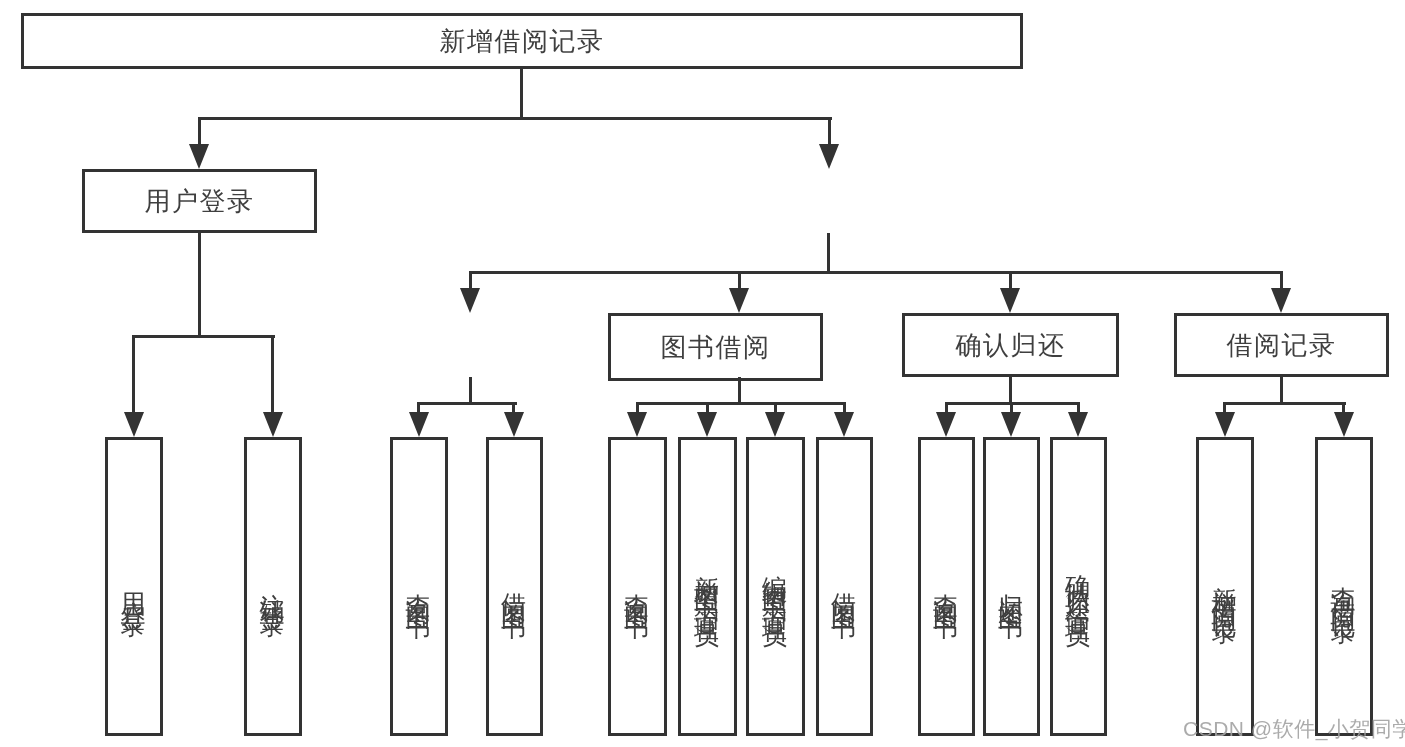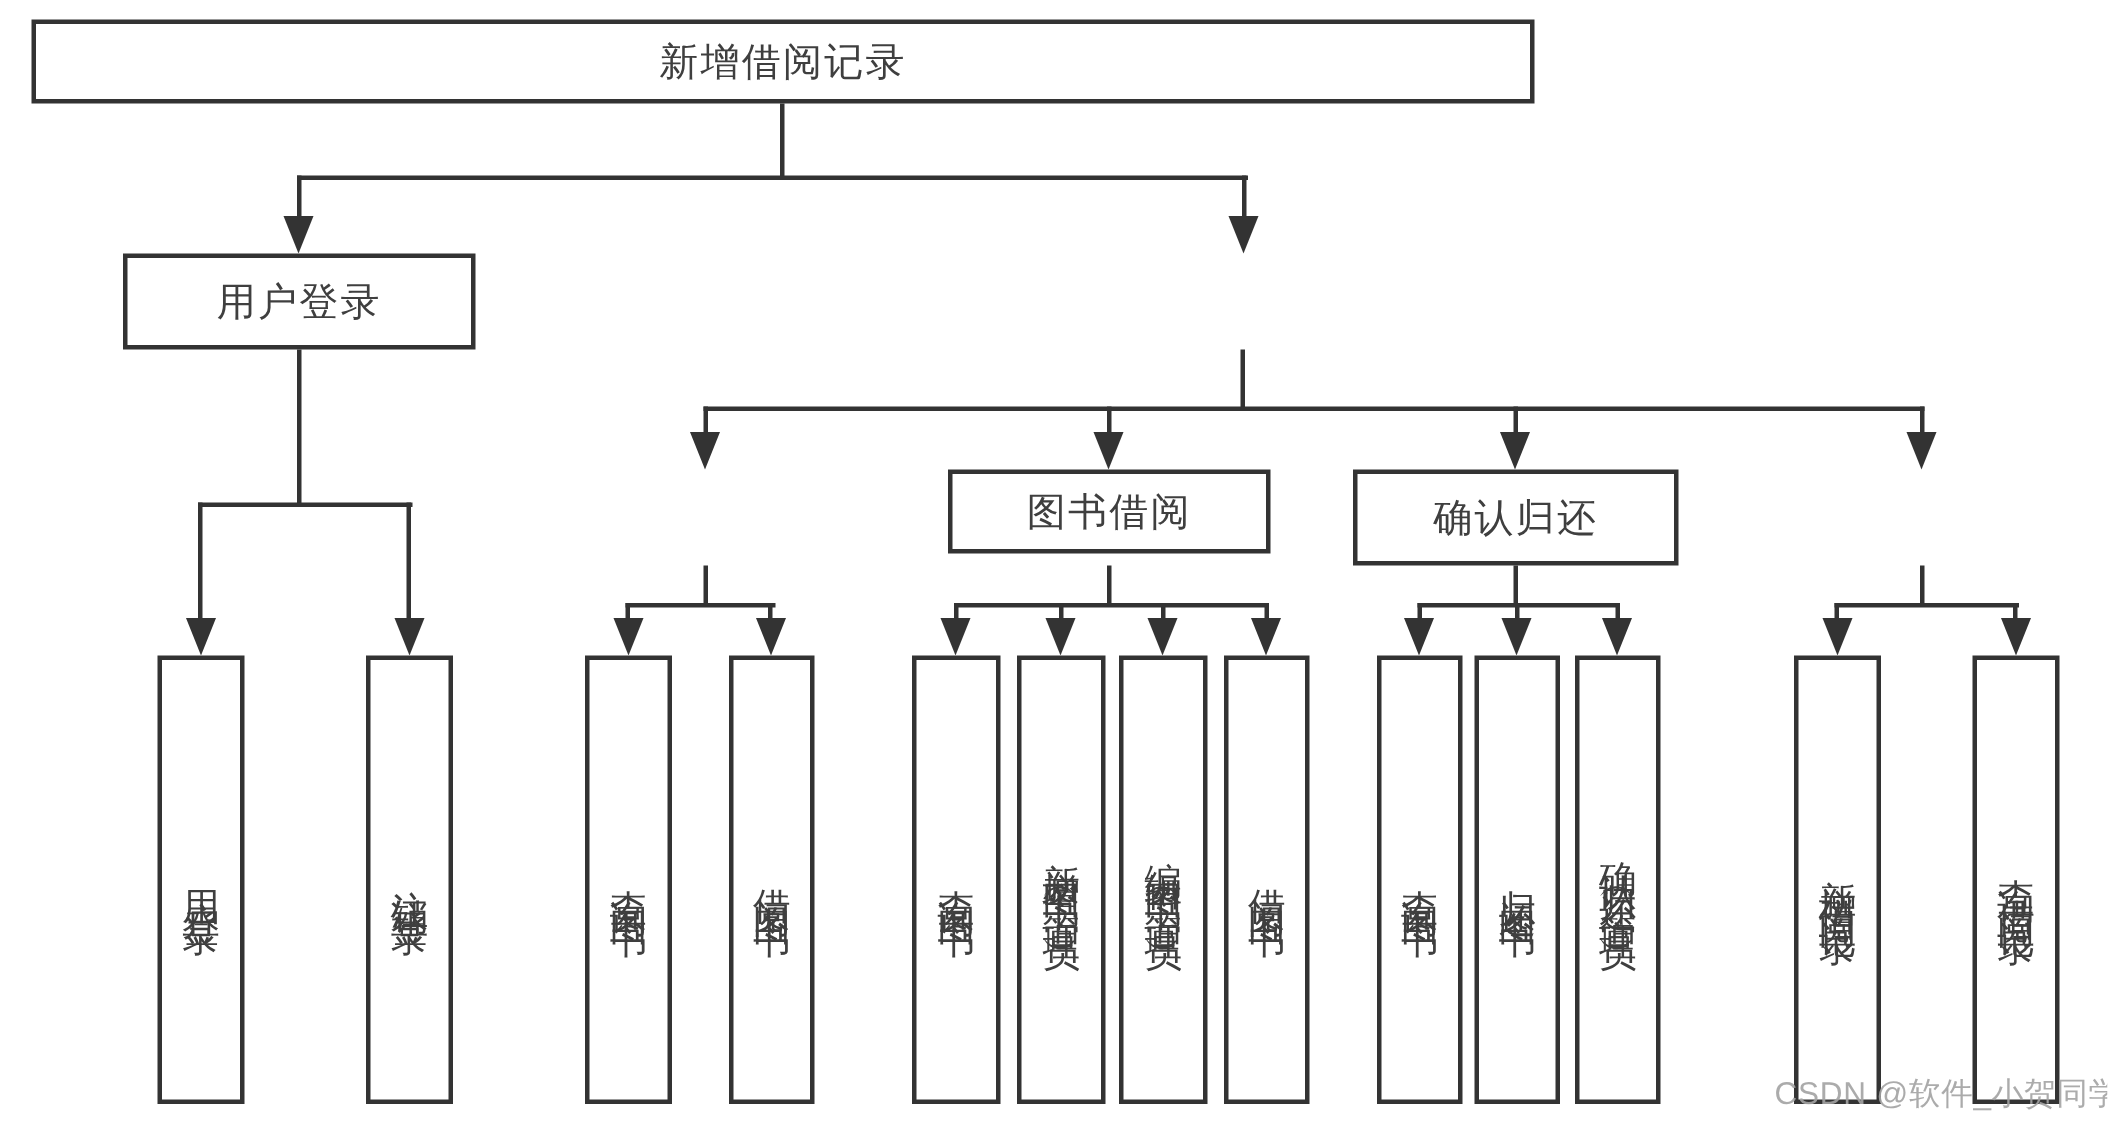--- a/index.html
+++ b/index.html
@@ -81,22 +81,23 @@
   <div class="hl" style="left:469px;top:271px;width:814px"></div>
   <div class="vl" style="left:469px;top:271px;height:18px"></div>
   <div class="ar" style="left:460px;top:288px"></div>
   <div class="vl" style="left:738px;top:271px;height:18px"></div>
   <div class="ar" style="left:729px;top:288px"></div>
   <div class="vl" style="left:1009px;top:271px;height:18px"></div>
   <div class="ar" style="left:1000px;top:288px"></div>
   <div class="vl" style="left:1280px;top:271px;height:18px"></div>
   <div class="ar" style="left:1271px;top:288px"></div>
 
-  <div class="box" style="left:632px;top:313px;width:215px;height:56px">图书借阅</div>
+  <div class="box" style="left:608px;top:313px;width:215px;height:68px">图书借阅</div>
   <div class="box" style="left:902px;top:313px;width:217px;height:64px">确认归还</div>
+  <div class="box" style="left:1174px;top:313px;width:215px;height:64px">借阅记录</div>
 
   <div class="vl" style="left:469px;top:377px;height:27px"></div>
   <div class="hl" style="left:417px;top:402px;width:100px"></div>
   <div class="vl" style="left:417px;top:402px;height:11px"></div>
   <div class="ar" style="left:409px;top:412px"></div>
   <div class="vl" style="left:512px;top:402px;height:11px"></div>
   <div class="ar" style="left:504px;top:412px"></div>
 
   <div class="vl" style="left:738px;top:377px;height:27px"></div>
   <div class="hl" style="left:636px;top:402px;width:210px"></div>

